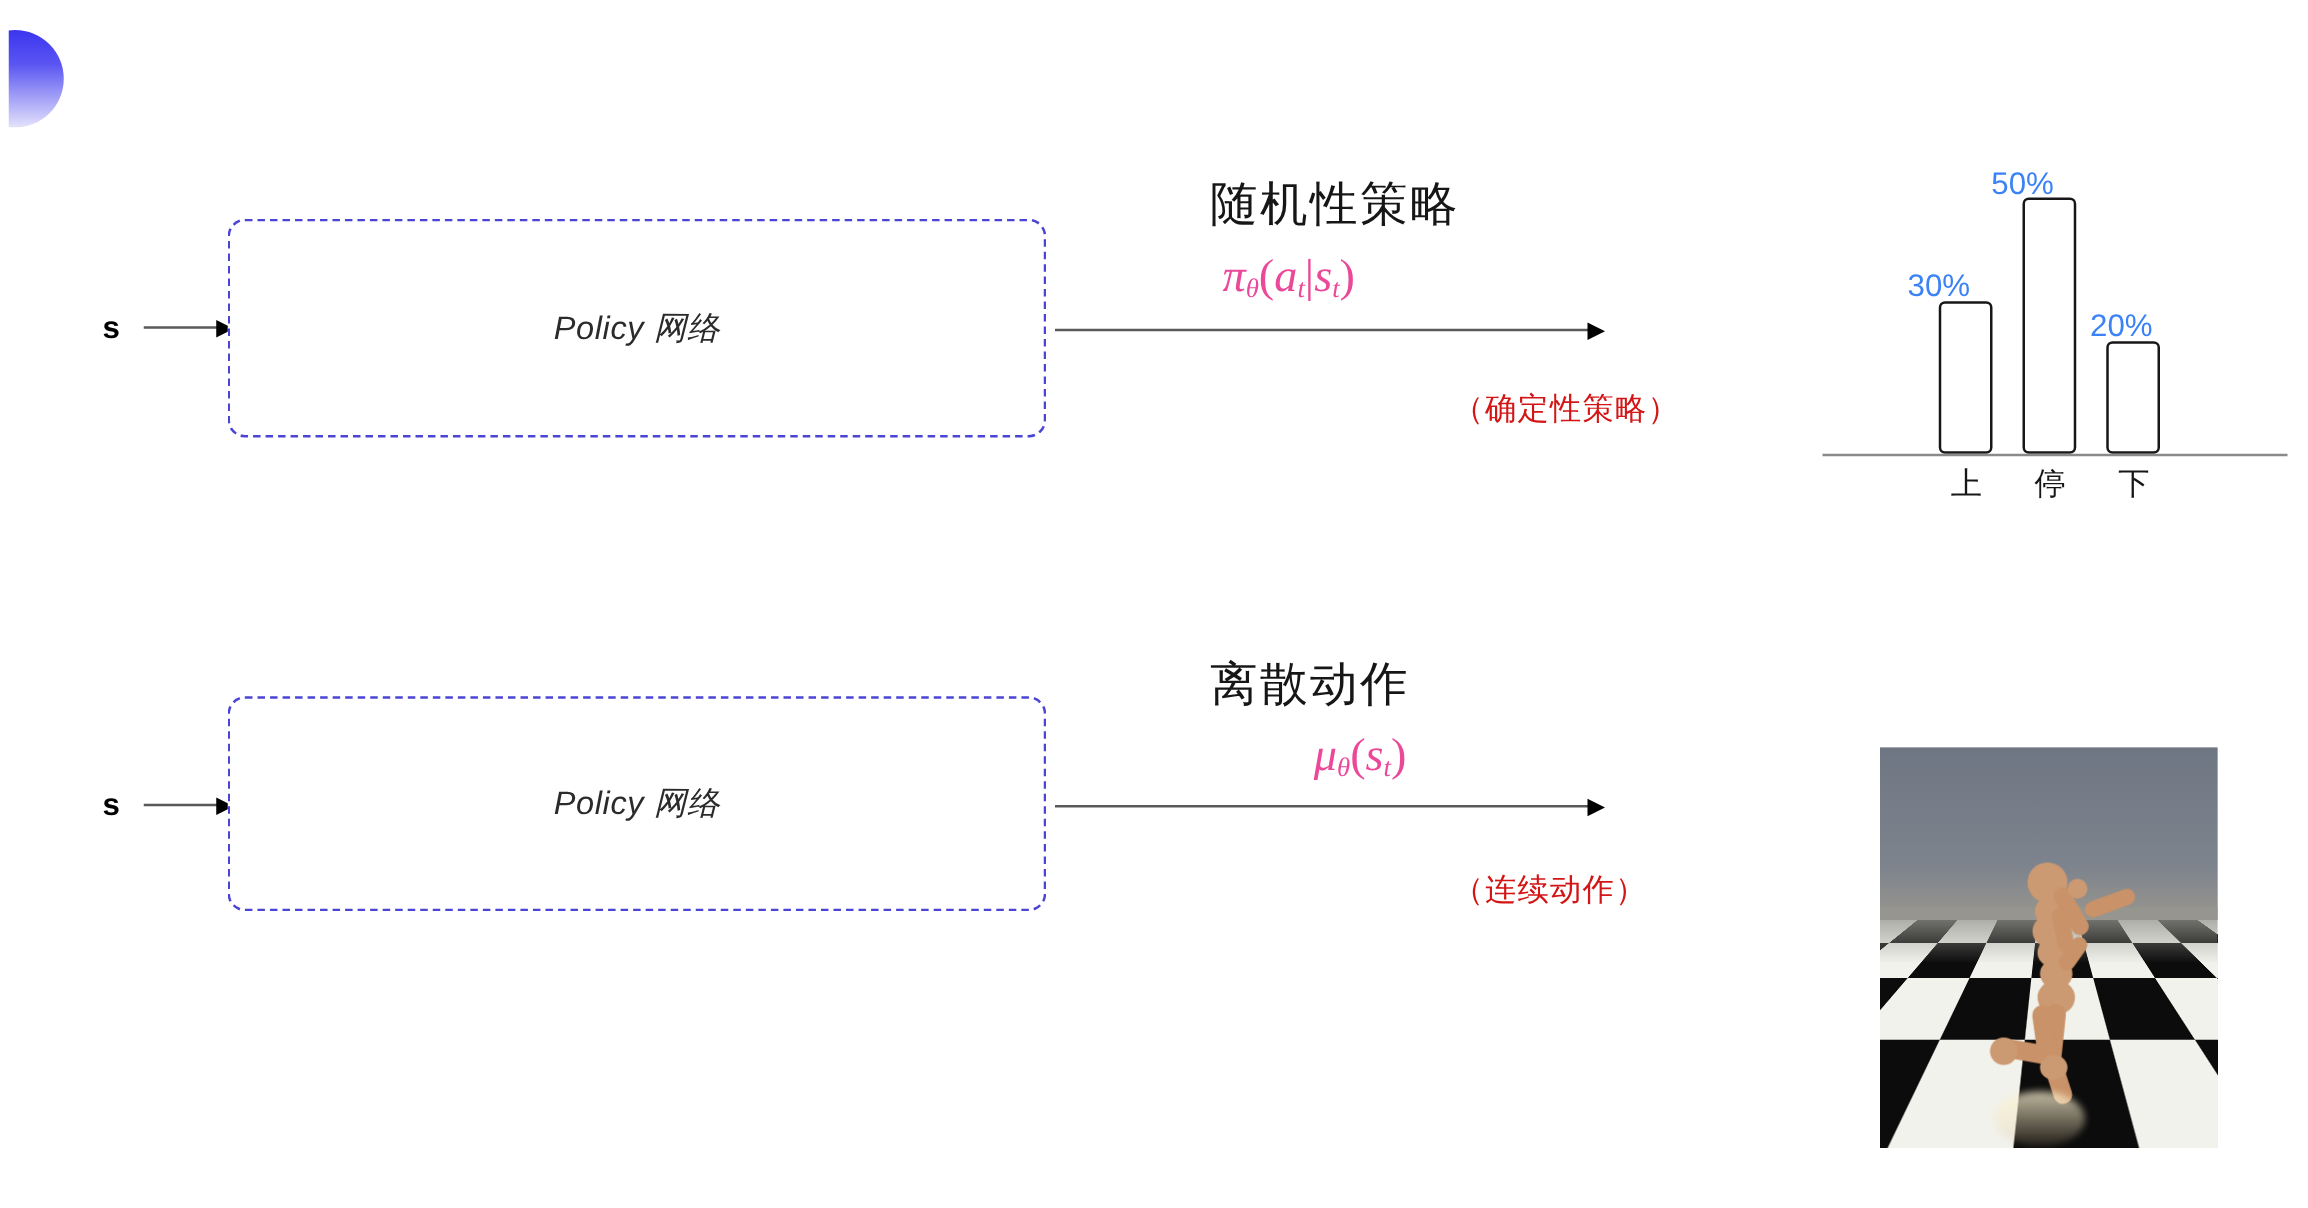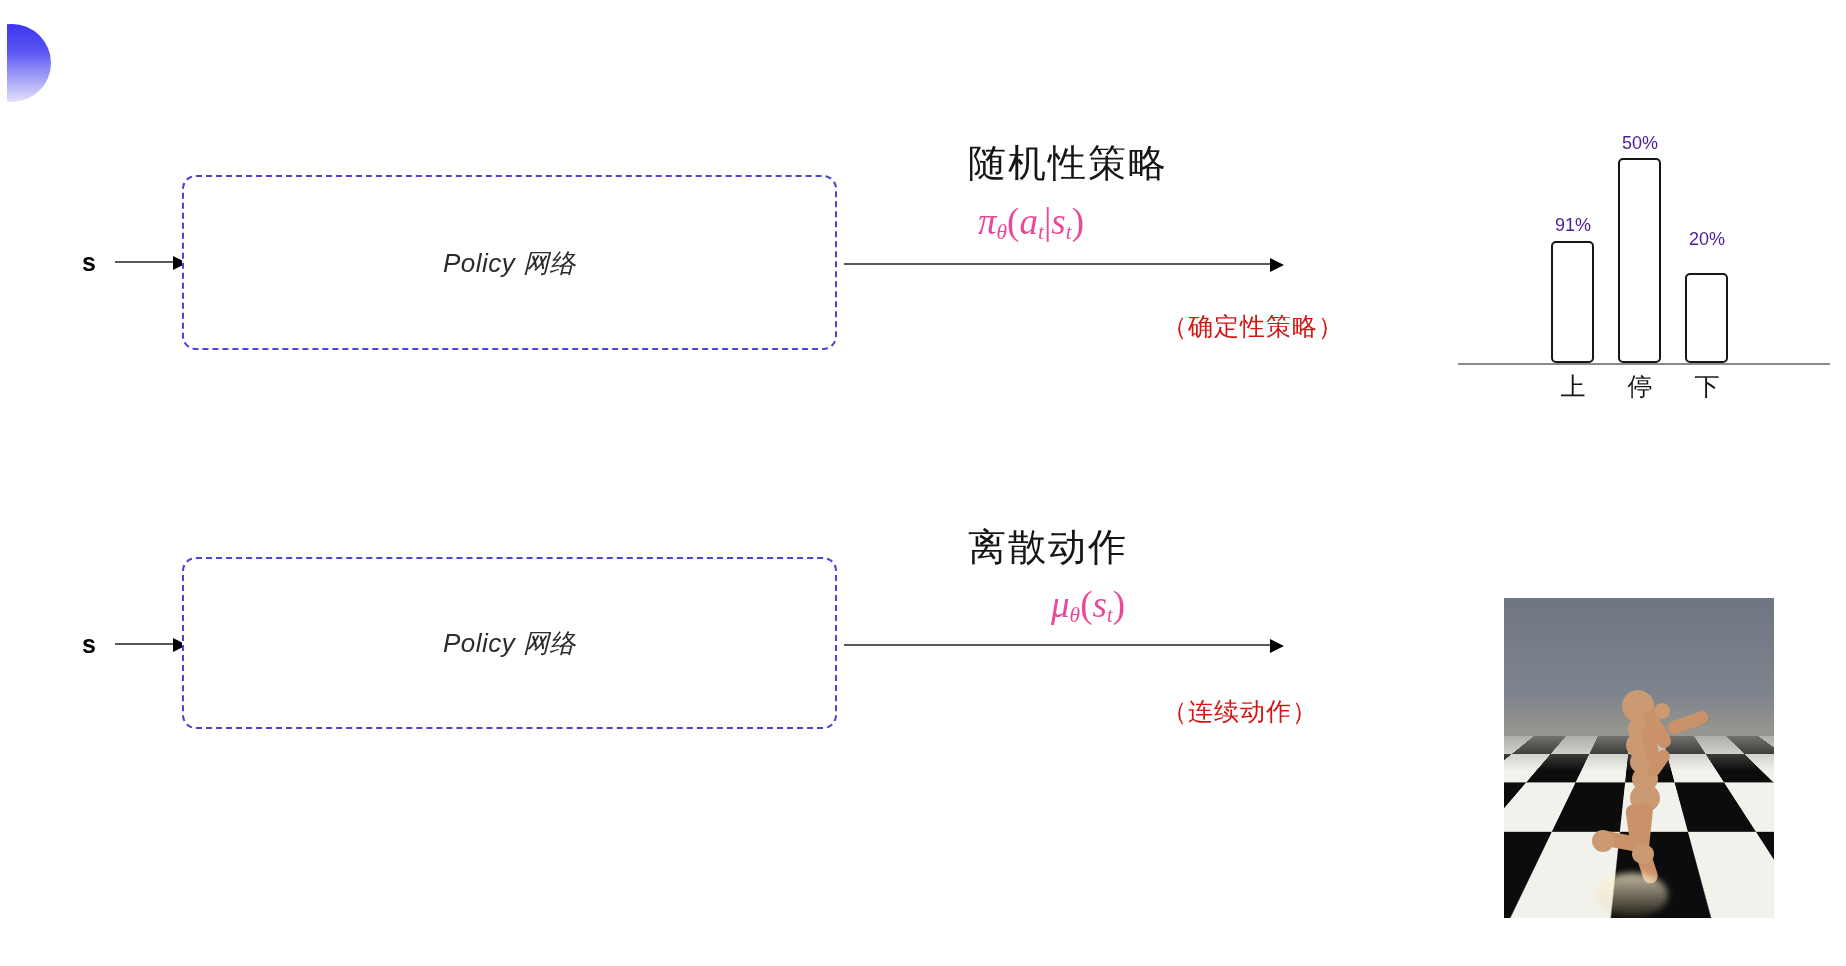--- a/index.html
+++ b/index.html
@@ -136,23 +136,22 @@
   .bar {
     position: absolute;
     bottom: 0;
     border: 2.5px solid #171717;
     border-radius: 5px;
     background: #ffffff;
     box-sizing: border-box;
   }
   .bar-value {
     position: absolute;
-    font-size: 18px;
-    color: #4c1d95;
-    text-align: center;
+    font-size: 25px;
+    color: #3b82f6;
     white-space: nowrap;
   }
   .bar-cat {
     position: absolute;
     font-size: 25px;
     color: #161616;
     text-align: center;
     white-space: nowrap;
   }
   .axis-line {
@@ -230,29 +229,29 @@
 
   <div class="policy-formula" style="left:978px; top:200px;">
     <span>π</span><sub>θ</sub><span class="upr">(</span><span>a</span><sub>t</sub><span class="upr">|</span><span>s</span><sub>t</sub><span class="upr">)</span>
   </div>
 
   <div class="action-note" style="left:1162px; top:310px;">（确定性策略）</div>
 
   <div class="barchart" style="left:1470px; top:120px; width:360px; height:295px;">
 
     <div class="bar" style="left:81px; bottom:52px; width:43px; height:122px;"></div>
-    <div class="bar-value" style="left:56px; top:95px; width:94px;">91%</div>
+    <div class="bar-value" style="left:56px; top:95px; width:94px;">30%</div>
     <div class="bar-cat" style="left:56px; top:250px; width:94px;">上</div>
 
     <div class="bar" style="left:148px; bottom:52px; width:43px; height:205px;"></div>
     <div class="bar-value" style="left:123px; top:13px; width:94px;">50%</div>
     <div class="bar-cat" style="left:123px; top:250px; width:94px;">停</div>
 
     <div class="bar" style="left:215px; bottom:52px; width:43px; height:90px;"></div>
-    <div class="bar-value" style="left:190px; top:109px; width:94px;">20%</div>
+    <div class="bar-value" style="left:190px; top:127px; width:94px;padding-left:12px;">20%</div>
     <div class="bar-cat" style="left:190px; top:250px; width:94px;">下</div>
 
     <div class="axis-line" style="left:-12px; bottom:50px; width:372px;"></div>
   </div>
 
   <div class="state-label" style="left:82px; top:630px;">s</div>
 
   <div class="arrow" style="left:115px; top:638px; width:72px;">
     <div class="shaft"></div>
       <div class="head"></div>

